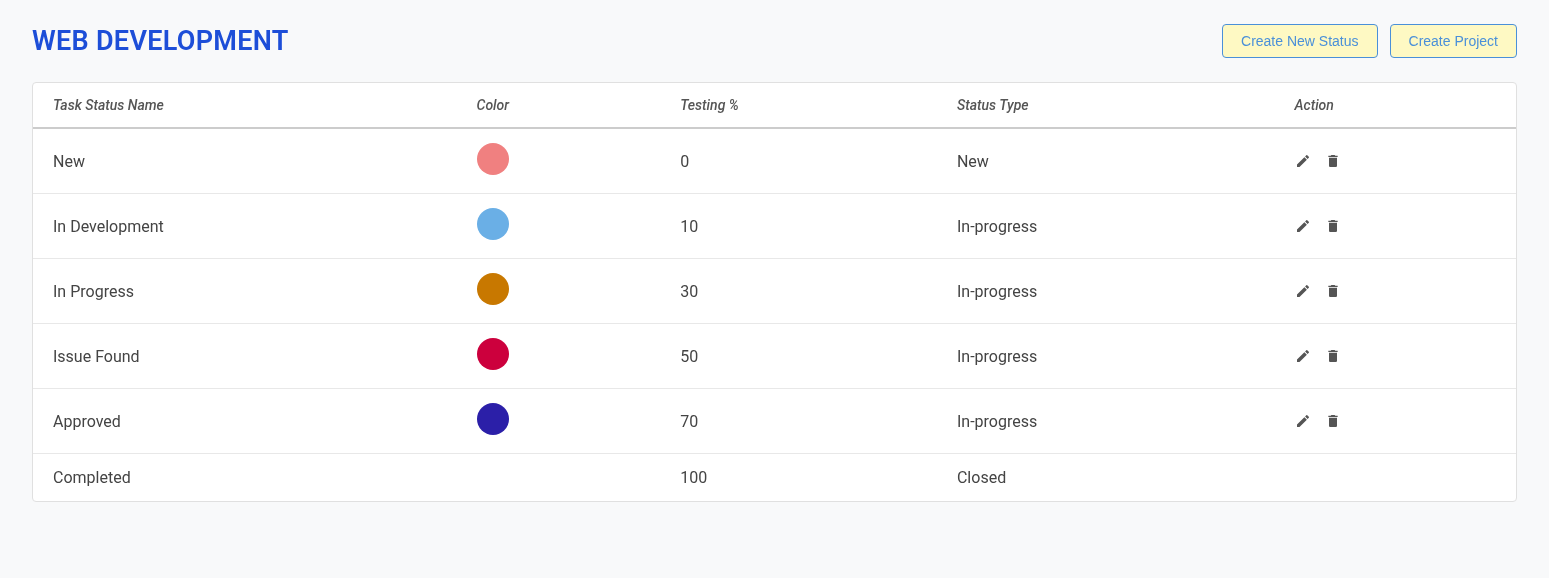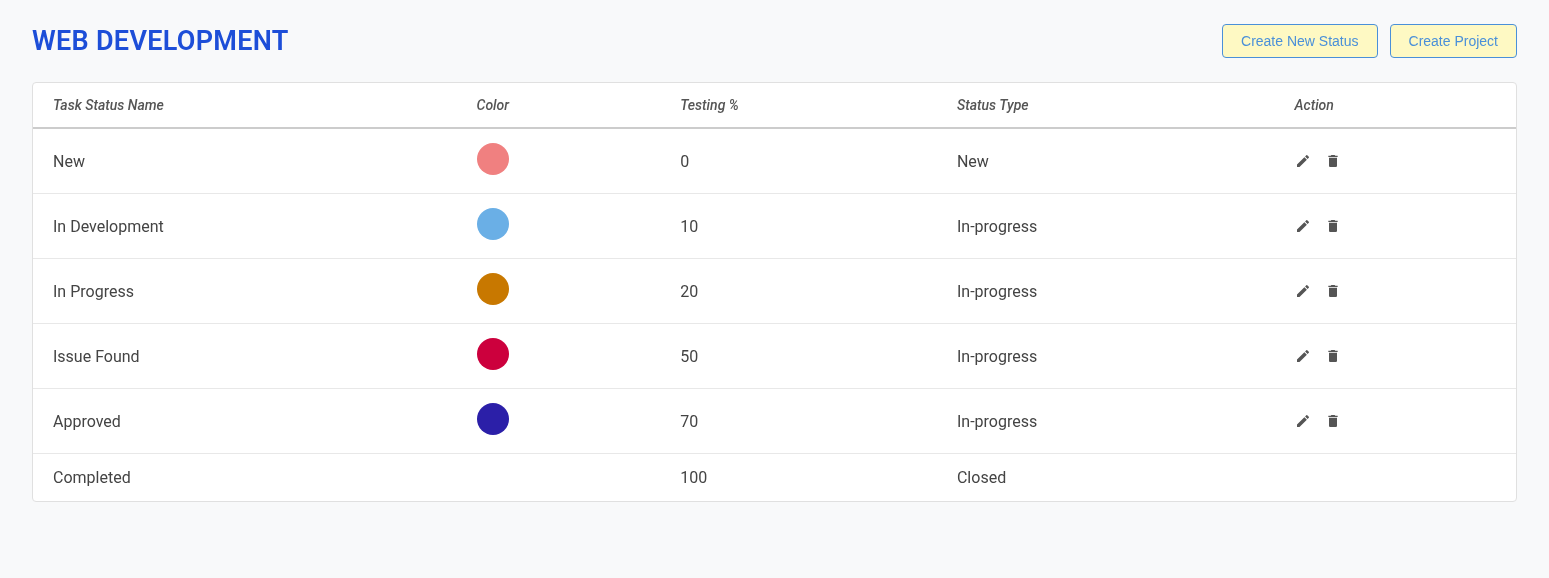--- a/index.html
+++ b/index.html
@@ -181,21 +181,21 @@
                   <svg viewBox="0 0 24 24" xmlns="http://www.w3.org/2000/svg">
                     <path d="M6 19c0 1.1.9 2 2 2h8c1.1 0 2-.9 2-2V7H6v12zM19 4h-3.5l-1-1h-5l-1 1H5v2h14V4z" fill="#555"></path>
                   </svg>
                 </span>
               </div>
             </td>
           </tr>
           <tr>
             <td>In Progress</td>
             <td><span class="color-dot" style="background-color: rgb(200, 120, 0);"></span></td>
-            <td>20</td>
+            <td>30</td>
             <td>In-progress</td>
             <td>
               <div class="action-cell">
                 <span class="action-icon icon-edit">
                   <svg viewBox="0 0 24 24" xmlns="http://www.w3.org/2000/svg">
                     <path d="M3 17.25V21h3.75L17.81 9.94l-3.75-3.75L3 17.25zM20.71 7.04a1 1 0 0 0 0-1.41l-2.34-2.34a1 1 0 0 0-1.41 0l-1.83 1.83 3.75 3.75 1.83-1.83z" fill="#555"></path>
                   </svg>
                 </span>
                 <span class="action-icon icon-delete">
                   <svg viewBox="0 0 24 24" xmlns="http://www.w3.org/2000/svg">

